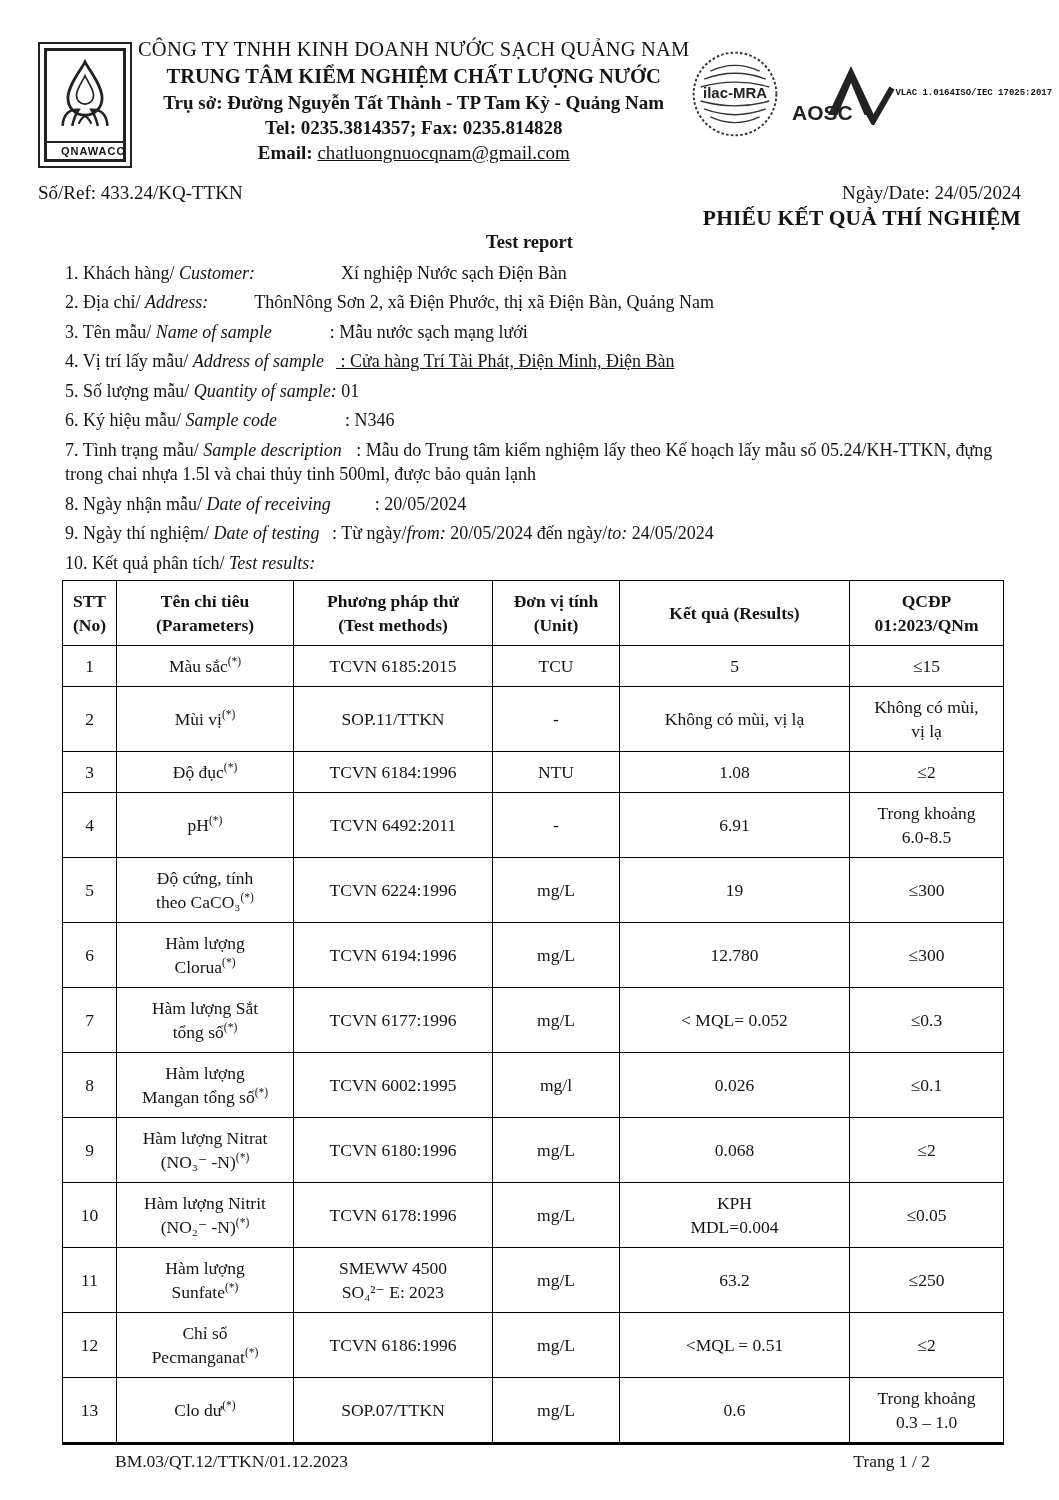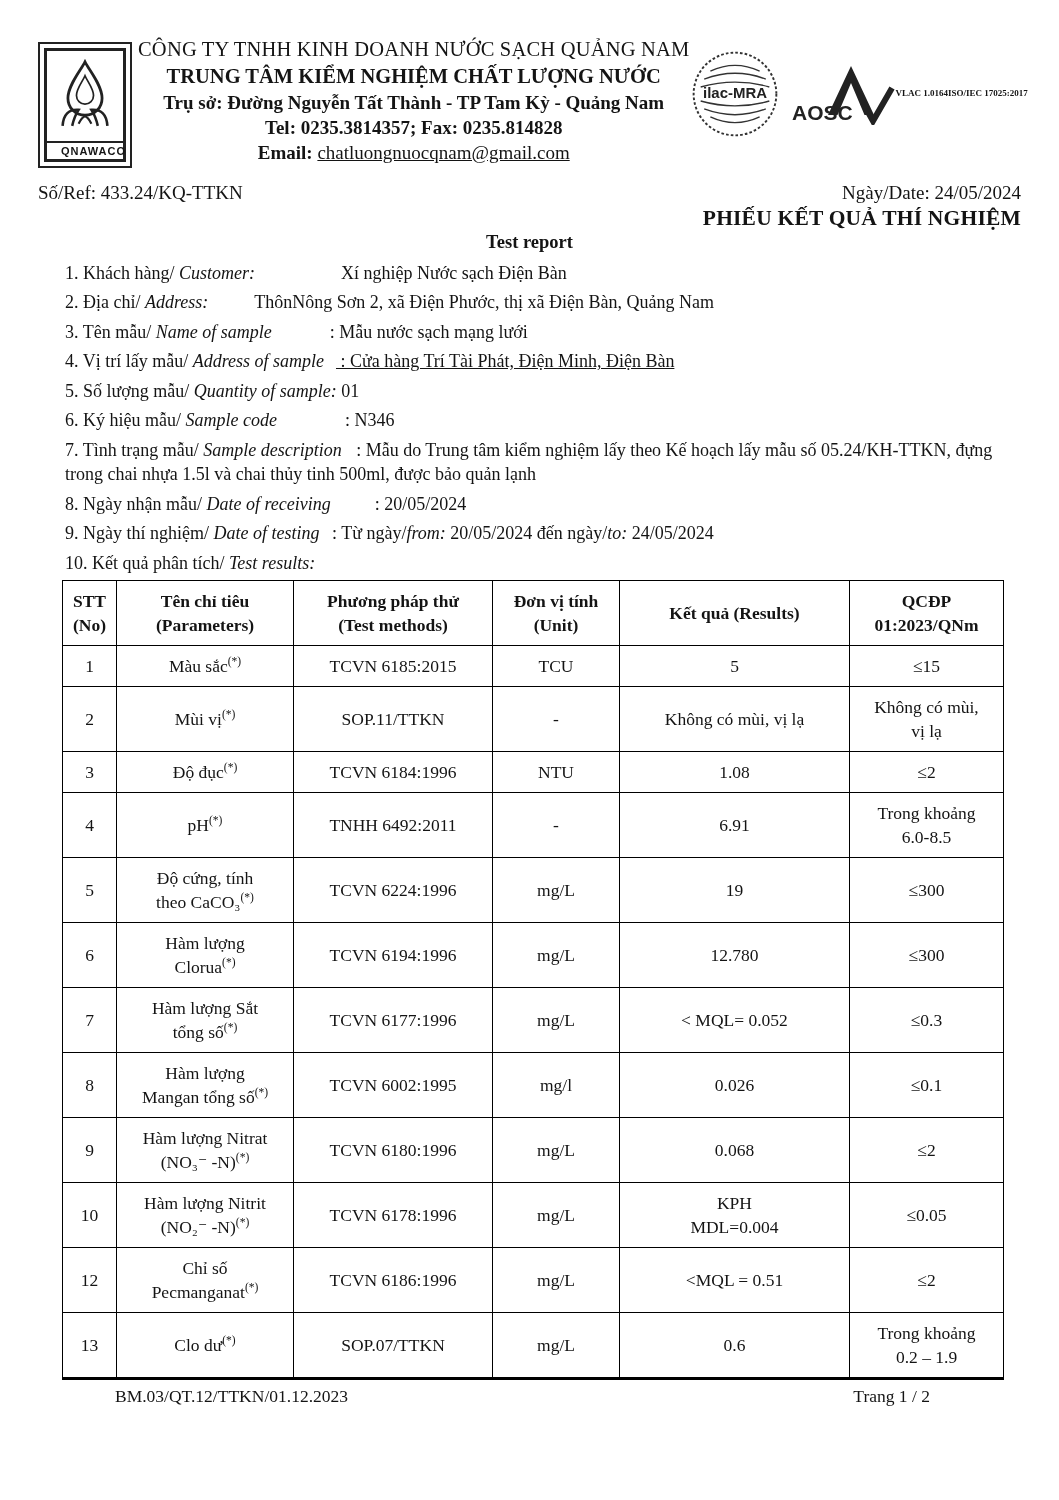--- a/index.html
+++ b/index.html
@@ -18,21 +18,21 @@
     font-weight:bold;font-size:11px;letter-spacing:1px;padding:2px 14px;}
   .head-center{flex:1;text-align:center;line-height:1.32;padding:2px 2px 0 6px;}
   .company{font-size:20.5px;letter-spacing:.2px;white-space:nowrap;}
   .center-name{font-size:20.5px;font-weight:bold;white-space:nowrap;}
   .addr,.tel{font-size:19px;font-weight:bold;white-space:nowrap;}
   .email-line{font-size:19px;}
   .email-line .lbl{font-weight:bold;}
   .email-link{text-decoration:underline;}
   .certs{flex:none;display:flex;align-items:center;gap:12px;margin-top:16px;}
   .aosc{display:flex;align-items:center;}
-  .cert-small{font-family:Liberation Serif, serif;font-weight:bold;font-size:9px;line-height:1.25;white-space:nowrap;text-align:right;}
+  .cert-small{font-family:Liberation Mono, monospace;font-weight:bold;font-size:9px;line-height:1.25;white-space:nowrap;text-align:right;}
   
   .refline{display:flex;justify-content:space-between;font-size:19px;margin-top:14px;}
   .title{text-align:right;font-weight:bold;font-size:21.5px;margin-top:2px;letter-spacing:.2px;}
   .subtitle{text-align:center;font-weight:bold;font-size:18.5px;margin-top:1px;}
   
   .info-list{margin:8px 0 0 27px;font-size:18px;}
   .info-line{margin-top:5px;line-height:1.36;padding-right:8px;}
   .b{font-weight:normal}
   .i{font-style:italic}
   
@@ -219,21 +219,21 @@
           </td>
         </tr>
         <tr>
           <td>
             <div>4</div>
           </td>
           <td>
             <div>pH<sup>(*)</sup></div>
           </td>
           <td>
-            <div>TNHH 6492:2011</div>
+            <div>TCVN 6492:2011</div>
           </td>
           <td>
             <div>-</div>
           </td>
           <td>
             <div>6.91</div>
           </td>
           <td>
             <div>Trong khoảng</div>
             <div>6.0-8.5</div>
@@ -361,20 +361,42 @@
           <td>
             <div>KPH</div>
             <div>MDL=0.004</div>
           </td>
           <td>
             <div>≤0.05</div>
           </td>
         </tr>
         <tr>
           <td>
+            <div>11</div>
+          </td>
+          <td>
+            <div>Hàm lượng</div>
+            <div>Sunfate<sup>(*)</sup></div>
+          </td>
+          <td>
+            <div>SMEWW 4500</div>
+            <div>SO₄²⁻ E: 2023</div>
+          </td>
+          <td>
+            <div>mg/L</div>
+          </td>
+          <td>
+            <div>63.2</div>
+          </td>
+          <td>
+            <div>≤250</div>
+          </td>
+        </tr>
+        <tr>
+          <td>
             <div>12</div>
           </td>
           <td>
             <div>Chỉ số</div>
             <div>Pecmanganat<sup>(*)</sup></div>
           </td>
           <td>
             <div>TCVN 6186:1996</div>
           </td>
           <td>
@@ -398,21 +420,21 @@
             <div>SOP.07/TTKN</div>
           </td>
           <td>
             <div>mg/L</div>
           </td>
           <td>
             <div>0.6</div>
           </td>
           <td>
             <div>Trong khoảng</div>
-            <div>0.2 – 1.9</div>
+            <div>0.3 – 1.0</div>
           </td>
         </tr>
       </tbody>
   </table>
 
   <div class="footer">
     <span>BM.03/QT.12/TTKN/01.12.2023</span>
     <span>Trang 1 / 2</span>
   </div>
 

